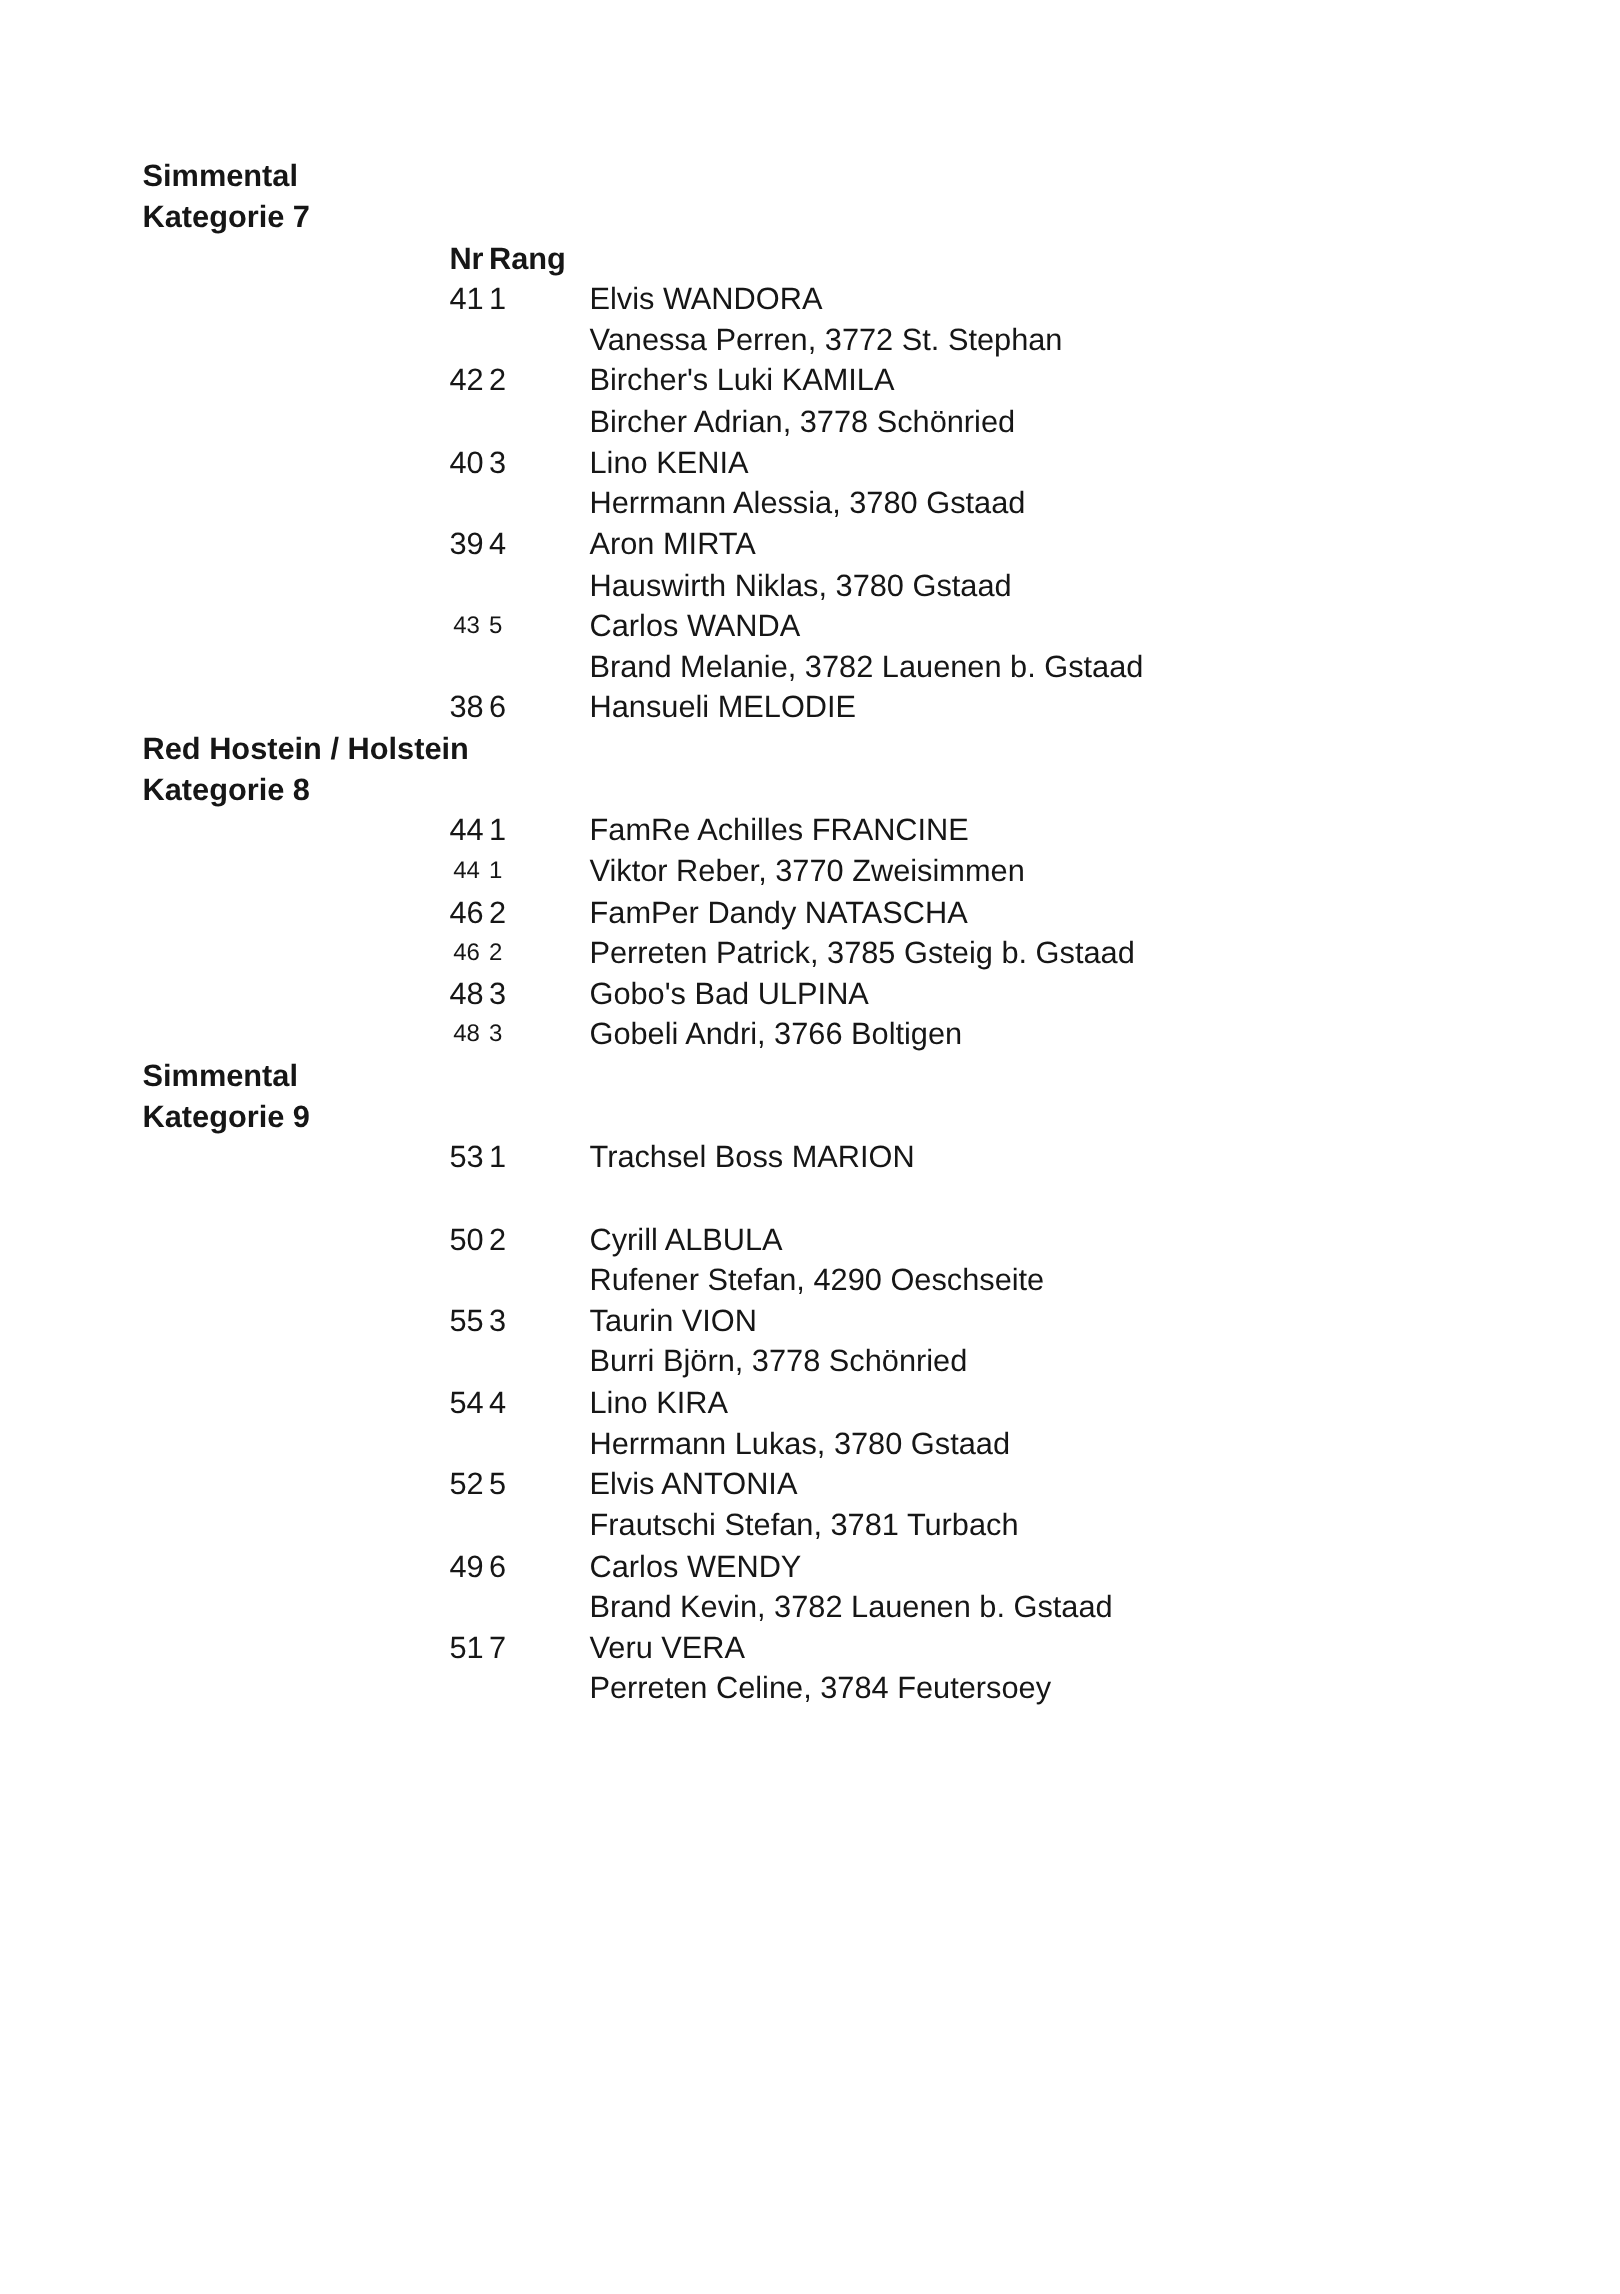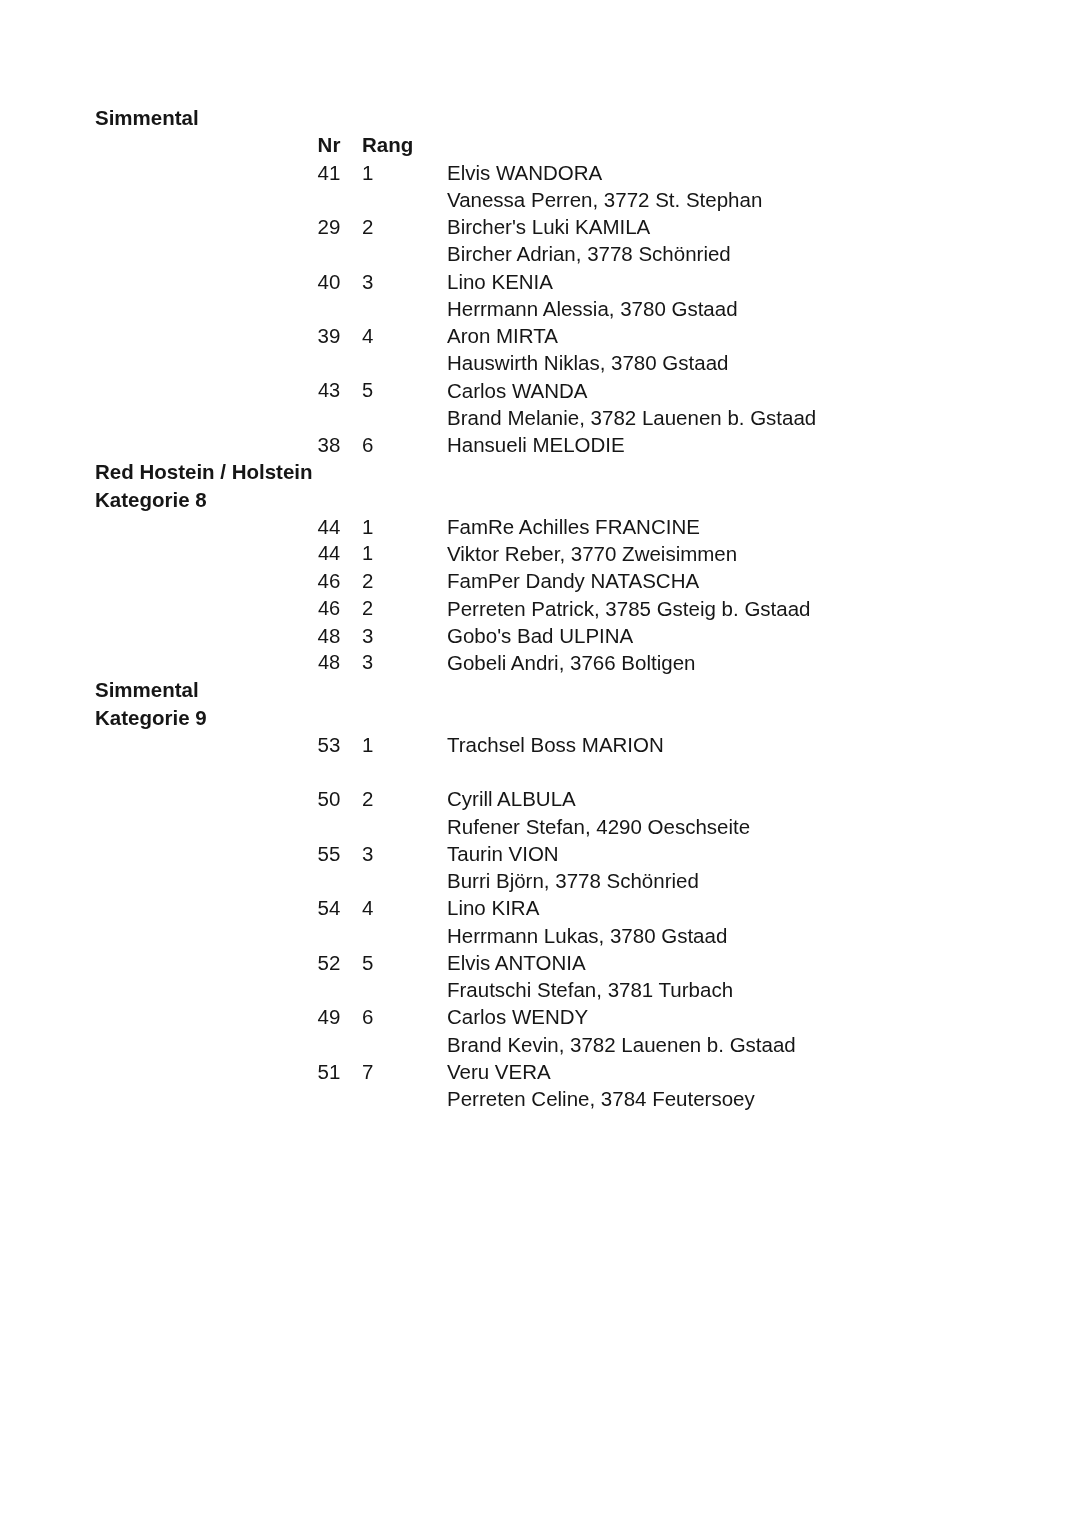--- a/index.html
+++ b/index.html
@@ -28,59 +28,59 @@
   }
   .heading {
     font-weight: bold;
     white-space: nowrap;
   }
   .row {
     display: grid;
     grid-template-columns: 201px 30px 62px 1fr;
     white-space: nowrap;
     height: 27.25px;
-    gap: 18px;
   }
   .row .cell-nr   { text-align: center; }
   .row .cell-rang { text-align: left; }
   .row .cell-text { padding-left: 5px; }
-  .row .num.small { font-size: 20px; }
+  .row .num.small { font-size: 16px; }
   .header-row {
     font-weight: bold;
   }
   .header-row .cell-text { letter-spacing: -0.2px; }
   section { display: block; }
 </style>
 </head>
 <body>
 
 <div class="page">
   <div>
       <section>
         <div class="heading">Simmental</div>
+        <div class="heading">Kategorie 7</div>
         <div class="row header-row">
           <span class="cell-spacer"></span>
           <span class="cell-nr">Nr</span>
           <span class="cell-rang">Rang</span>
         </div>
         <div class="row">
           <span class="cell-spacer"></span>
           <span class="cell-nr num">41</span>
           <span class="cell-rang num">1</span>
           <span class="cell-text">Elvis WANDORA</span>
         </div>
         <div class="row">
           <span class="cell-spacer"></span>
           <span class="cell-nr num"></span>
           <span class="cell-rang num"></span>
           <span class="cell-text">Vanessa Perren, 3772 St. Stephan</span>
         </div>
         <div class="row">
           <span class="cell-spacer"></span>
-          <span class="cell-nr num">29</span>
+          <span class="cell-nr num">42</span>
           <span class="cell-rang num">2</span>
           <span class="cell-text">Bircher's Luki KAMILA</span>
         </div>
         <div class="row">
           <span class="cell-spacer"></span>
           <span class="cell-nr num"></span>
           <span class="cell-rang num"></span>
           <span class="cell-text">Bircher Adrian, 3778 Schönried</span>
         </div>
         <div class="row">

